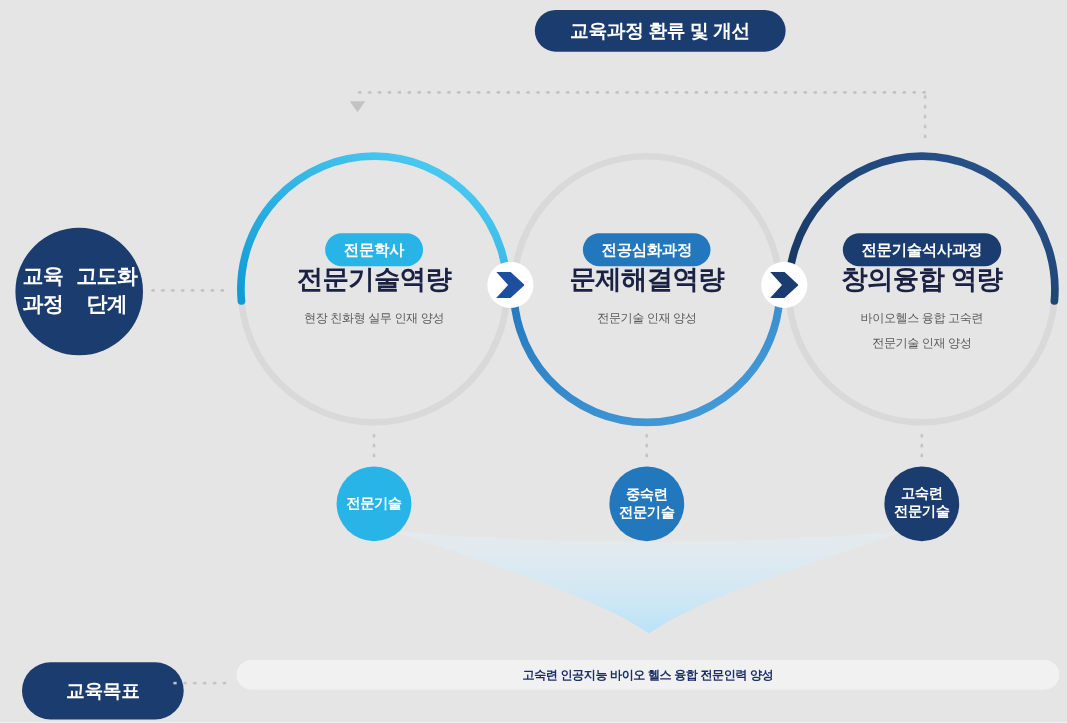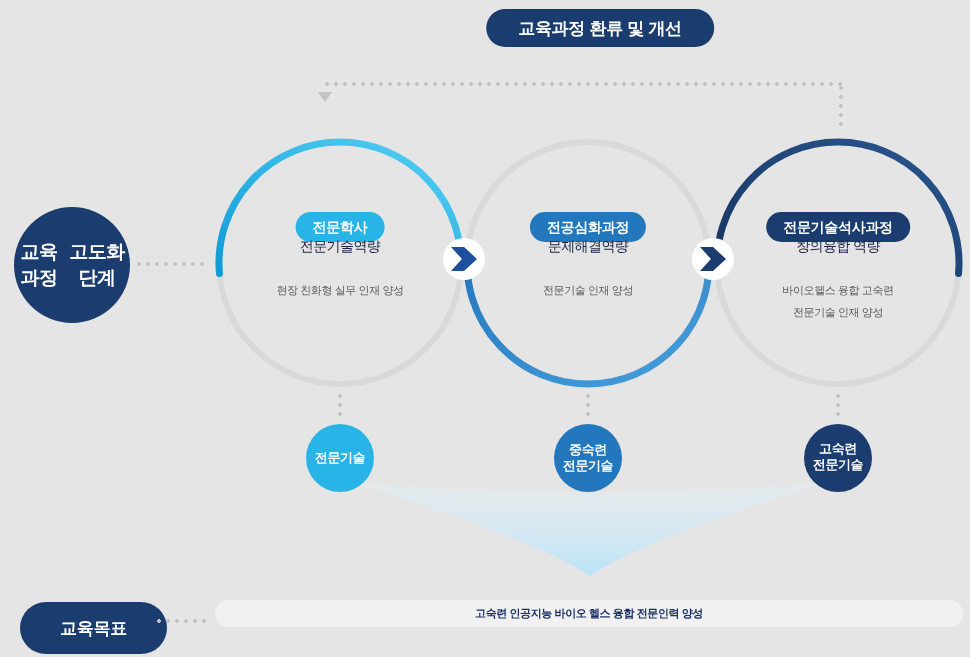--- a/index.html
+++ b/index.html
@@ -30,21 +30,21 @@
   }
   
   .ring-circle{position:absolute;top:138px;width:250px;height:250px;}
   .ring-circle svg{position:absolute;left:0;top:0;width:250px;height:250px;display:block;}
   .circle-badge{
     position:absolute;left:50%;transform:translateX(-50%);top:45px;height:30px;line-height:30px;
     padding:0 17px;border-radius:15px;color:#fff;font-weight:bold;font-size:14px;
     white-space:nowrap;letter-spacing:-0.3px;margin-top:29px;
   }
   .circle-title{position:absolute;top:100px;left:0;width:100%;text-align:center;
-    font-size:14px;font-weight:normal;color:var(--title-text);letter-spacing:-0.6px;}
+    font-size:24px;font-weight:bold;color:var(--title-text);letter-spacing:-0.6px;}
   .circle-desc{position:absolute;top:141px;left:0;width:100%;text-align:center;
     font-size:11px;color:var(--desc-text);line-height:22px;letter-spacing:-0.4px;}
   .circle-desc .line{display:block;}
   
   .arrow-disc{position:absolute;top:238px;width:42px;height:42px;border-radius:50%;background:#fff;}
   .chevron{position:absolute;top:247px;width:26px;height:24px;
     clip-path:polygon(0% 0%,50% 0%,100% 50%,50% 100%,0% 100%,42% 50%);}
   
   .outcome{
     position:absolute;top:424px;width:68px;height:68px;border-radius:50%;color:#fff;

